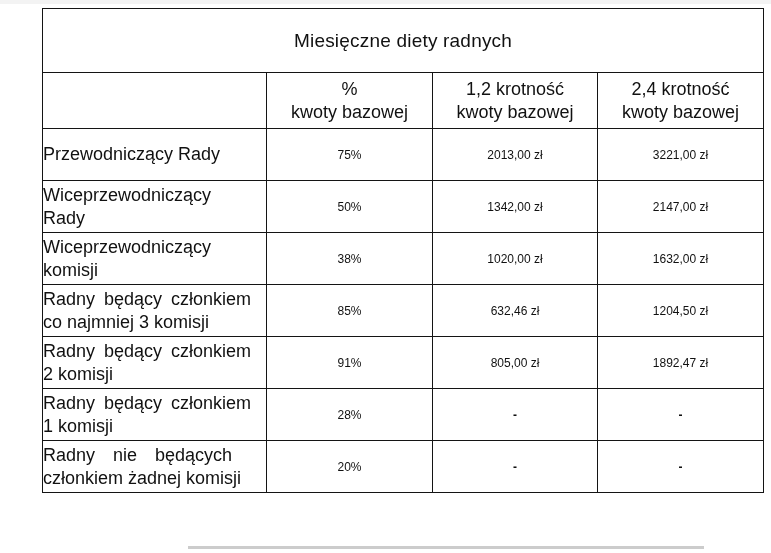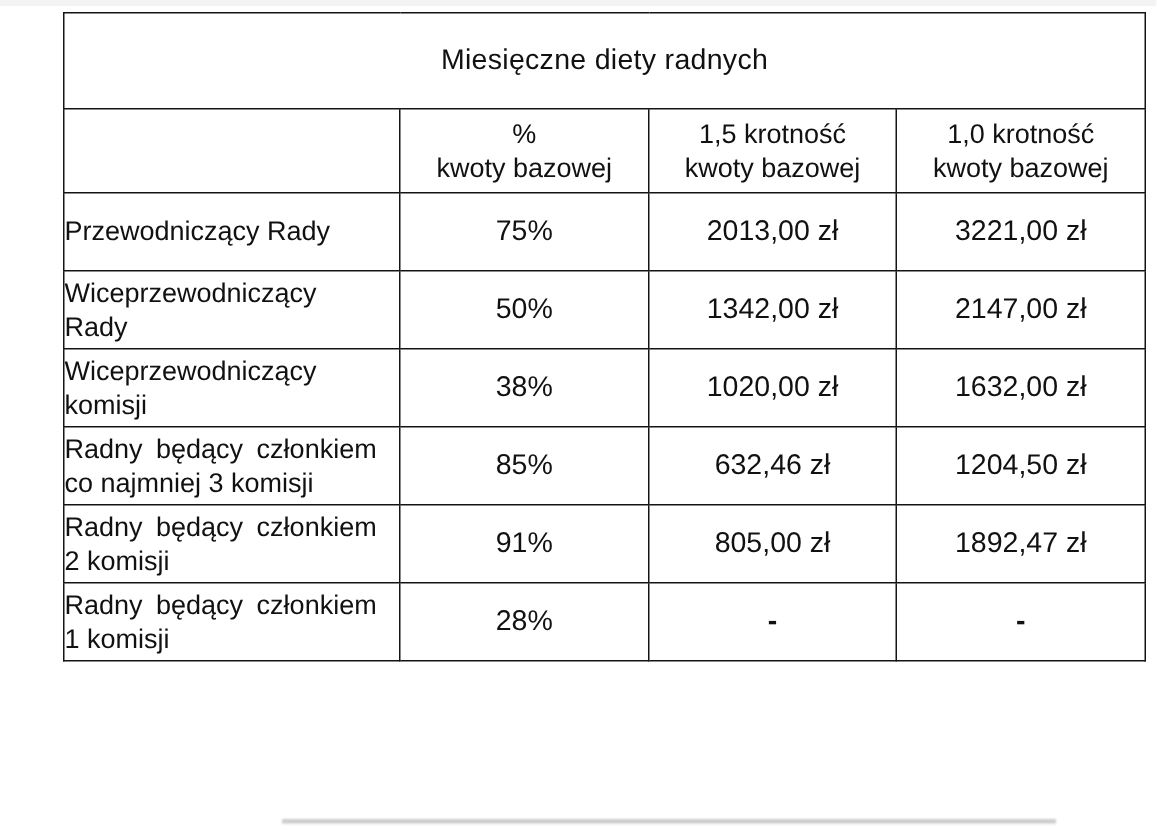--- a/index.html
+++ b/index.html
@@ -61,21 +61,21 @@
     text-align: left;
     font-size: 18px;
     line-height: 23px;
     padding: 0 4px 0 9px;
     white-space: pre-line;
   }
   .label-cell.j1::first-line { word-spacing: 4px; }
   .label-cell.j2::first-line { word-spacing: 13px; }
   .num-cell {
     text-align: center;
-    font-size: 19px;
+    font-size: 12px;
     margin-top: 25px;
   }
   .num-cell.dash { font-weight: bold; }
 </style>
 </head>
 <body>
 
 <div class="top-strip"></div>
 
 <table class="diety">
@@ -86,23 +86,23 @@
     <col style="width:166px">
   </colgroup>
   <tbody>
     <tr class="title-row">
       <td class="title-cell" colspan="4">Miesięczne diety radnych</td>
     </tr>
     <tr class="header-row">
       <td class="header-cell"></td>
       <td class="header-cell">%
 kwoty bazowej</td>
-      <td class="header-cell">1,5 krotność
+      <td class="header-cell">1,2 krotność
 kwoty bazowej</td>
-      <td class="header-cell">1,0 krotność
+      <td class="header-cell">2,4 krotność
 kwoty bazowej</td>
     </tr>
 
     <tr class="data-row">
       <td class="label-cell">Przewodniczący Rady</td>
       <td class="num-cell">75%</td>
       <td class="num-cell">2013,00 zł</td>
       <td class="num-cell">3221,00 zł</td>
     </tr>
     <tr class="data-row">
@@ -133,16 +133,23 @@
       <td class="num-cell">805,00 zł</td>
       <td class="num-cell">1892,47 zł</td>
     </tr>
     <tr class="data-row">
       <td class="label-cell j1">Radny będący członkiem
 1 komisji</td>
       <td class="num-cell">28%</td>
       <td class="num-cell dash">-</td>
       <td class="num-cell dash">-</td>
     </tr>
+    <tr class="data-row">
+      <td class="label-cell j2">Radny nie będących
+członkiem żadnej komisji</td>
+      <td class="num-cell">20%</td>
+      <td class="num-cell dash">-</td>
+      <td class="num-cell dash">-</td>
+    </tr>
   </tbody>
 </table>
 
 <div class="bottom-shadow"></div>
 
 </body></html>

